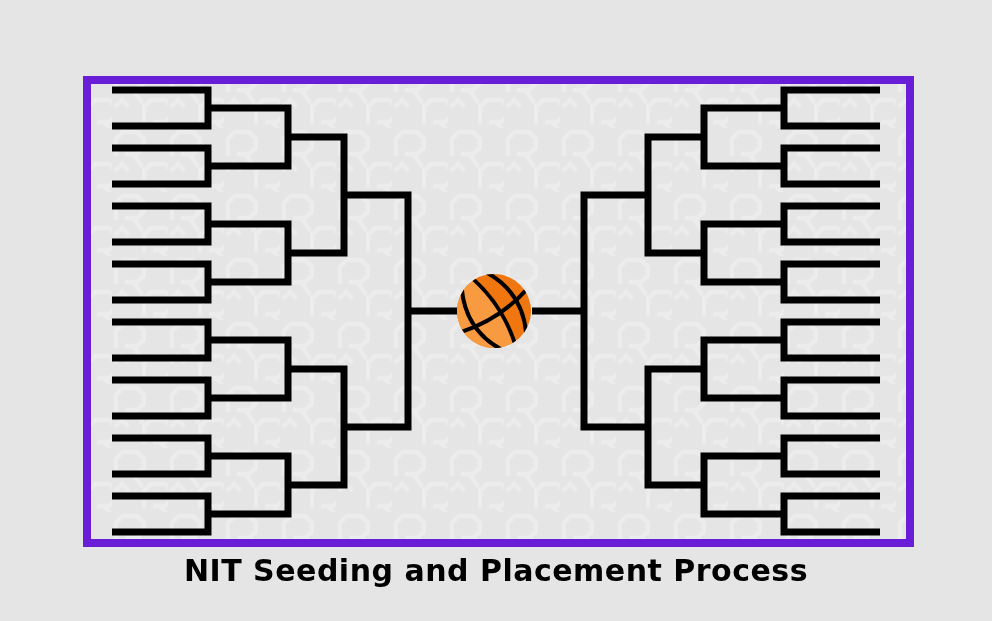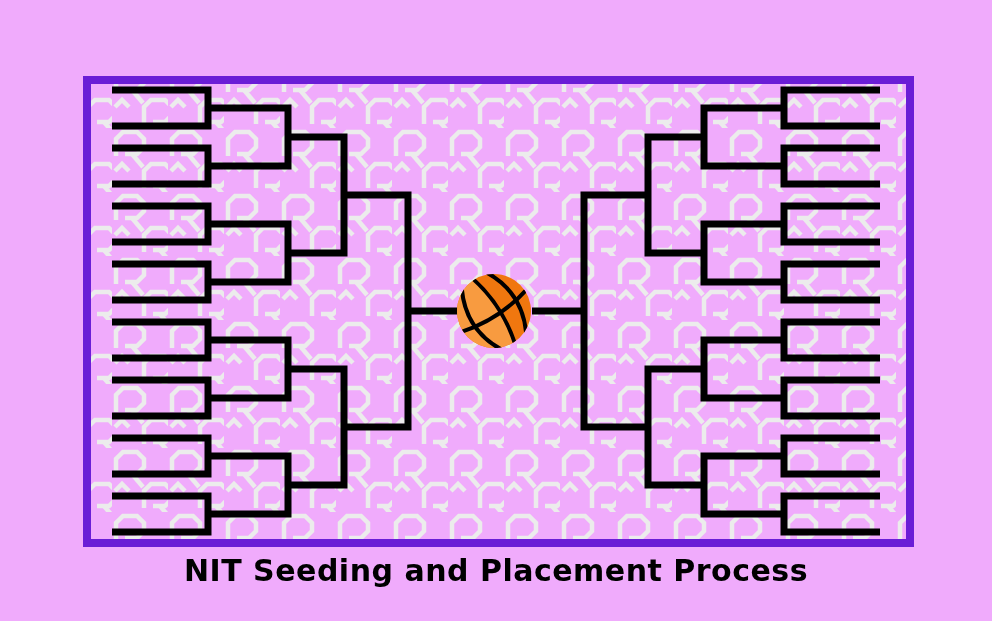--- a/index.html
+++ b/index.html
@@ -6,21 +6,21 @@
     margin: 0;
     padding: 0;
     background: #ffffff;
     font-family: "DejaVu Sans", sans-serif;
   }
   .stage {
     position: relative;
     width: 992px;
     height: 621px;
     overflow: hidden;
-    background: #f0abfc;
+    background: #e5e5e5;
   }
   #diagram {
     position: absolute;
     left: 0;
     top: 0;
     display: block;
   }
   .figure-title {
     position: absolute;
     left: 0;

